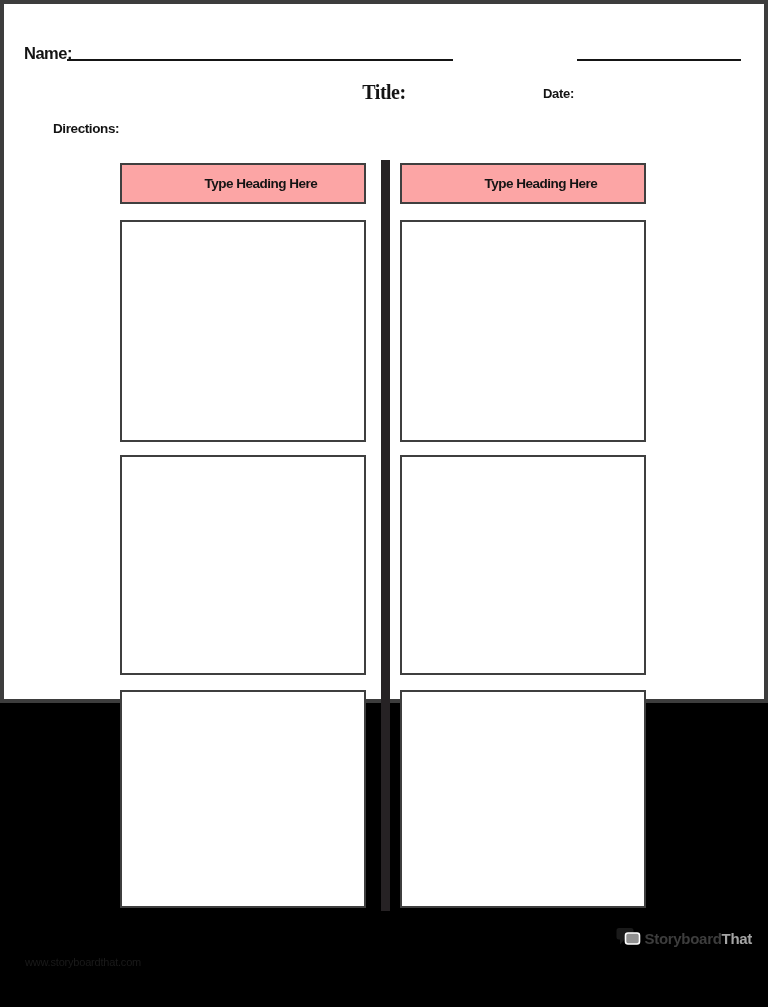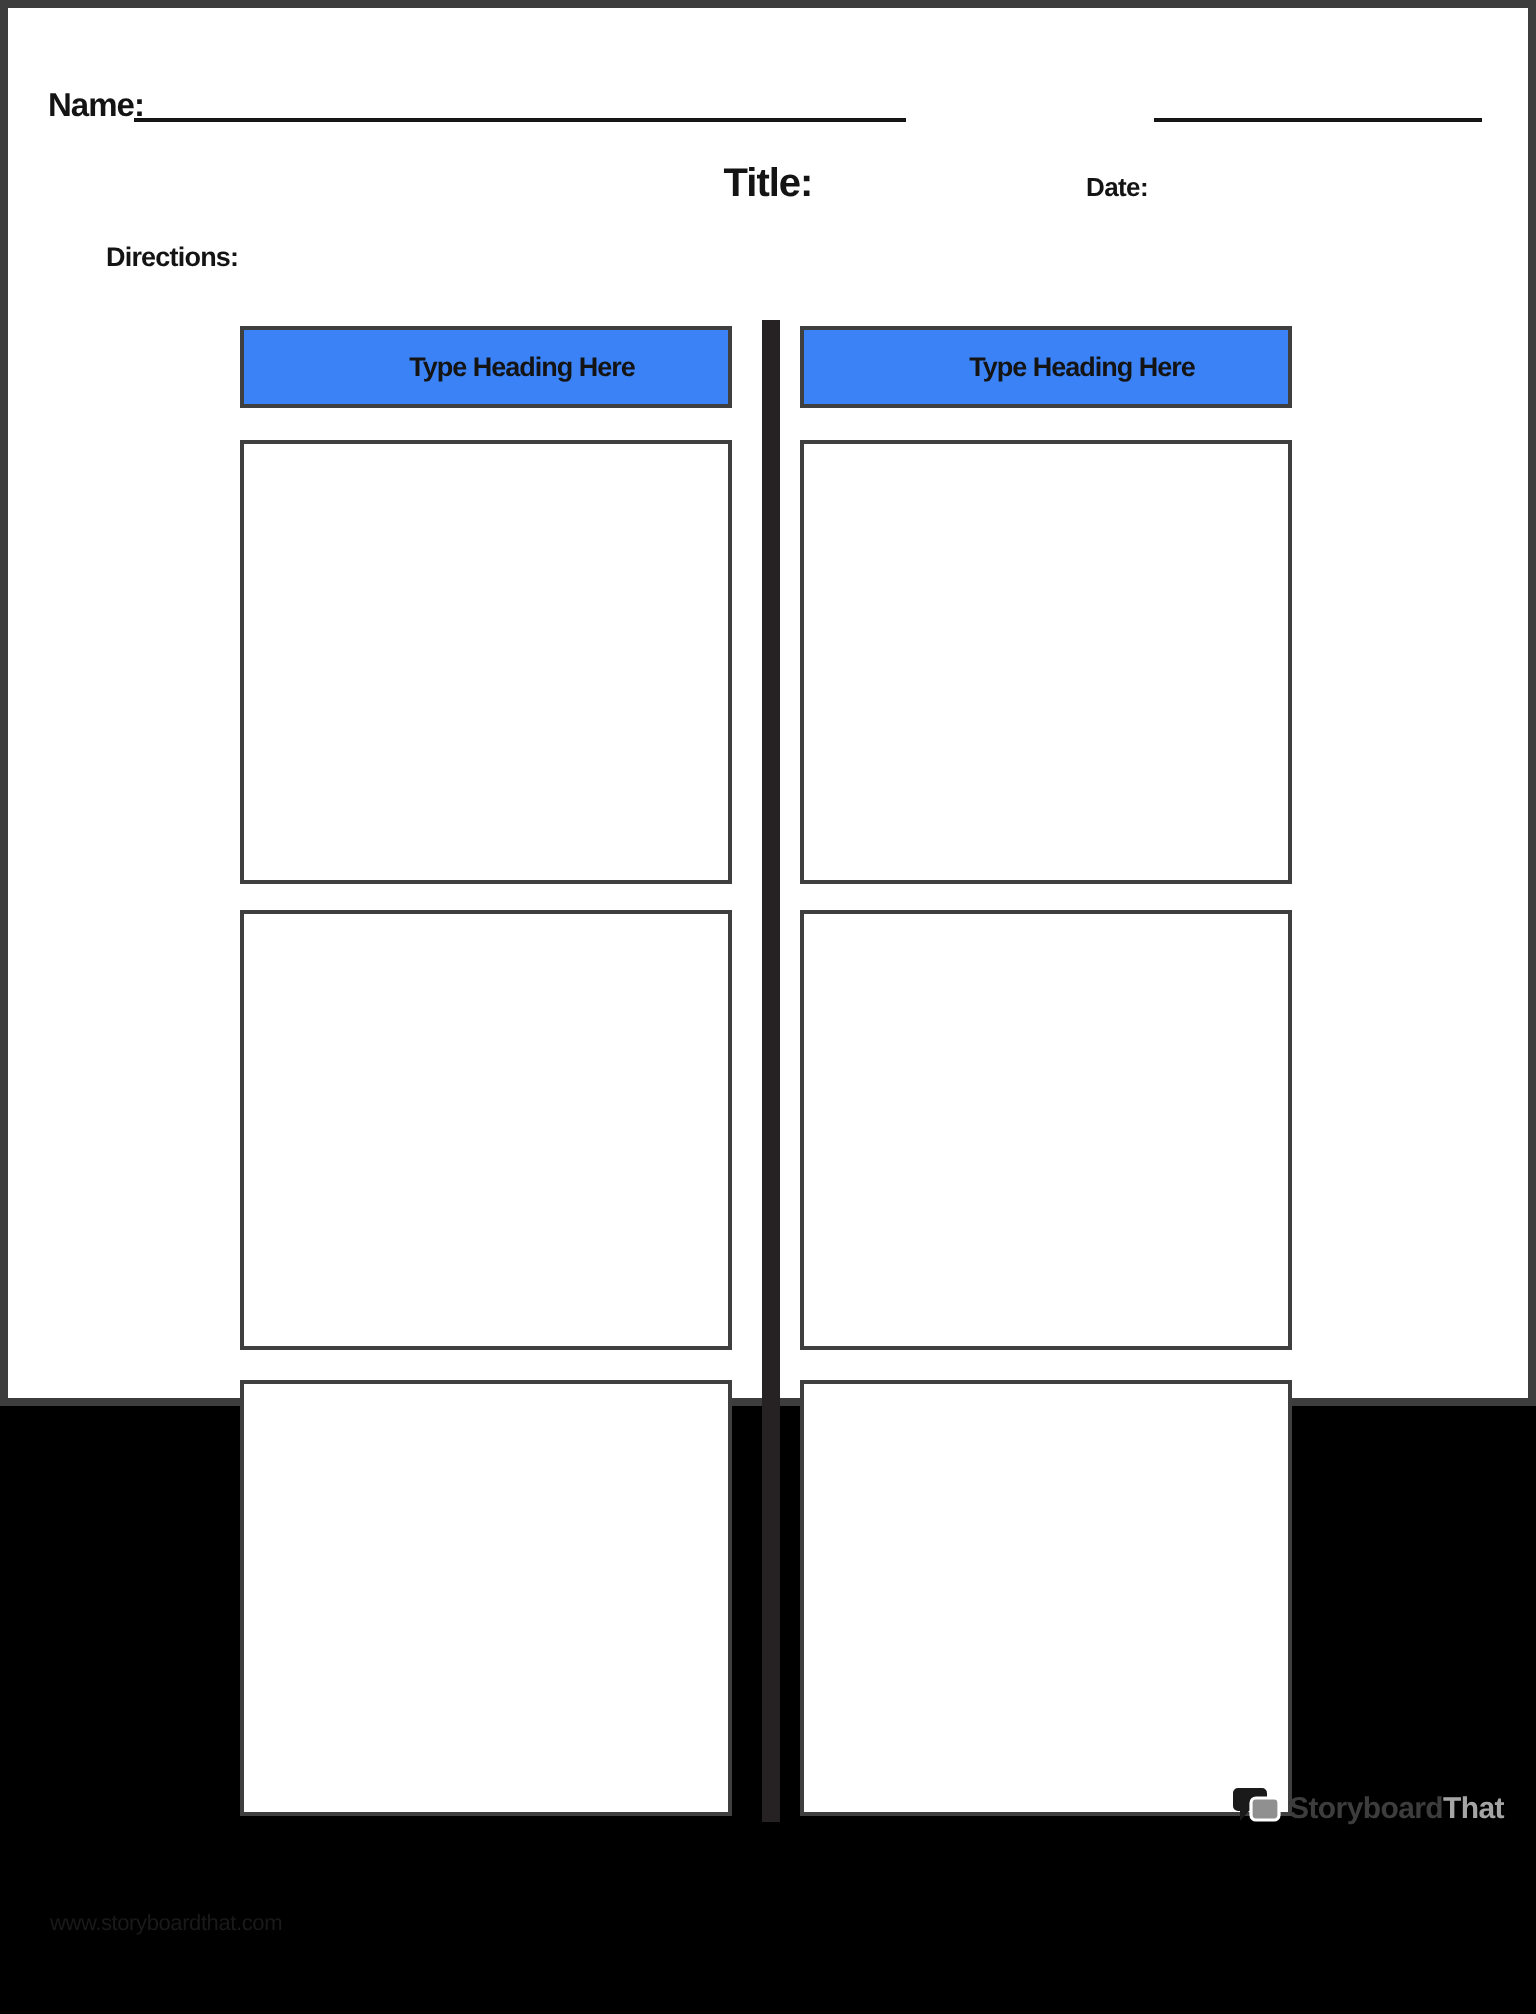--- a/index.html
+++ b/index.html
@@ -17,43 +17,43 @@
     border: 4px solid #3d3d3d;
   }
   .lbl { color: #141414; font-weight: bold; white-space: nowrap; }
 
   .name-label { position: absolute; left: 20px; top: 40px; font-size: 16.5px; letter-spacing: -0.5px; }
   .name-line  { position: absolute; left: 63px; top: 35px; width: 386px; height: 22px; border-bottom: 2px solid #151515; }
   .date-label { position: absolute; left: 539px; top: 44px; font-size: 13px; letter-spacing: -0.3px; margin-top: 38px; }
   .date-line  { position: absolute; left: 573px; top: 35px; width: 164px; height: 22px; border-bottom: 2px solid #151515; }
 
   .title { position: absolute; left: 0; top: 77px; width: 100%; text-align: center;
-           font-size: 20px; font-weight: bold; color: #141414; letter-spacing: -0.5px; }
+           font-size: 20px; font-weight: bold; color: #141414; letter-spacing: -0.5px; font-family: Liberation Serif, serif; }
   .directions { position: absolute; left: 21px; top: 117px; font-size: 13.5px; letter-spacing: -0.4px; padding-left: 28px; }
 
   .divider { position: absolute; left: 377px; top: 156px; width: 9px; height: 751px; background: #262224; }
 
   .col { position: absolute; top: 159px; width: 246px; height: 749px; }
   .col-left  { left: 116px; }
   .col-right { left: 396px; }
 
   .hbox {
     position: absolute; top: 0; left: 0; right: 0; height: 41px;
-    border: 2px solid #3f3f3f; background: #3b82f6;
+    border: 2px solid #3f3f3f; background: #fca5a5;
     display: flex; align-items: center; justify-content: center; padding-left: 36px;
   }
   .hbox span { font-size: 13.5px; font-weight: bold; color: #141414; letter-spacing: -0.5px; }
   .cell { position: absolute; left: 0; right: 0; border: 2px solid #3f3f3f; background: #ffffff; }
   .c1 { top: 57px;  height: 222px; }
   .c2 { top: 292px; height: 220px; }
   .c3 { top: 527px; height: 218px; }
 
   .footer-url { position: absolute; left: 21px; top: 952px; font-size: 11px; font-weight: normal;
                 color: #1a1a1a; letter-spacing: -0.2px; }
-  .logo { position: absolute; right: 12px; top: 886px; height: 28px;
+  .logo { position: absolute; right: 12px; top: 920px; height: 28px;
           display: flex; align-items: center; gap: 4px; white-space: nowrap; }
   .logo-text { font-size: 15px; font-weight: bold; letter-spacing: -0.3px; }
   .logo-dark  { color: #3d3d3d; }
   .logo-light { color: #a5a5a5; }
 </style>
 </head>
 <body>
 
 <div class="page">
 

